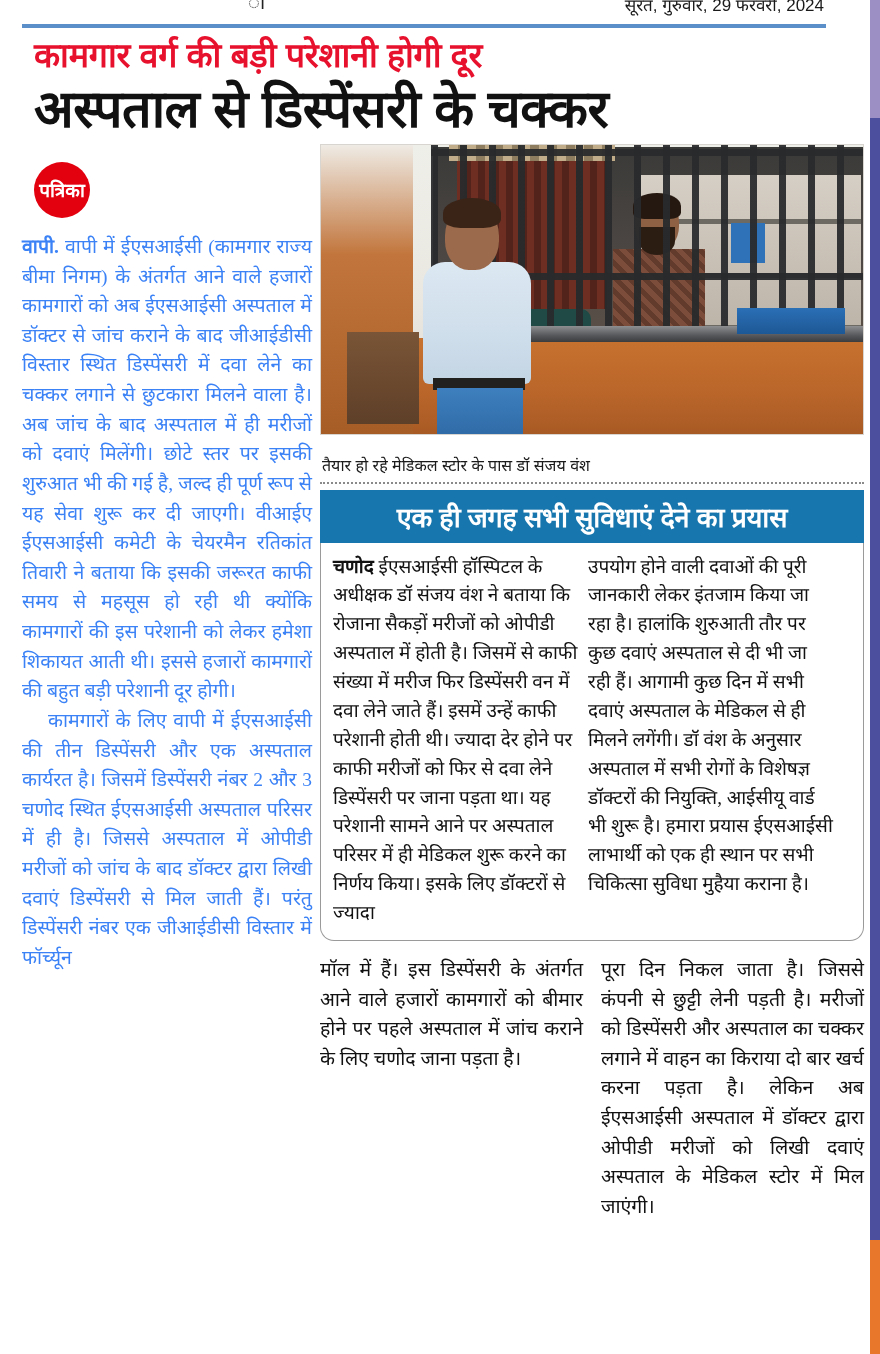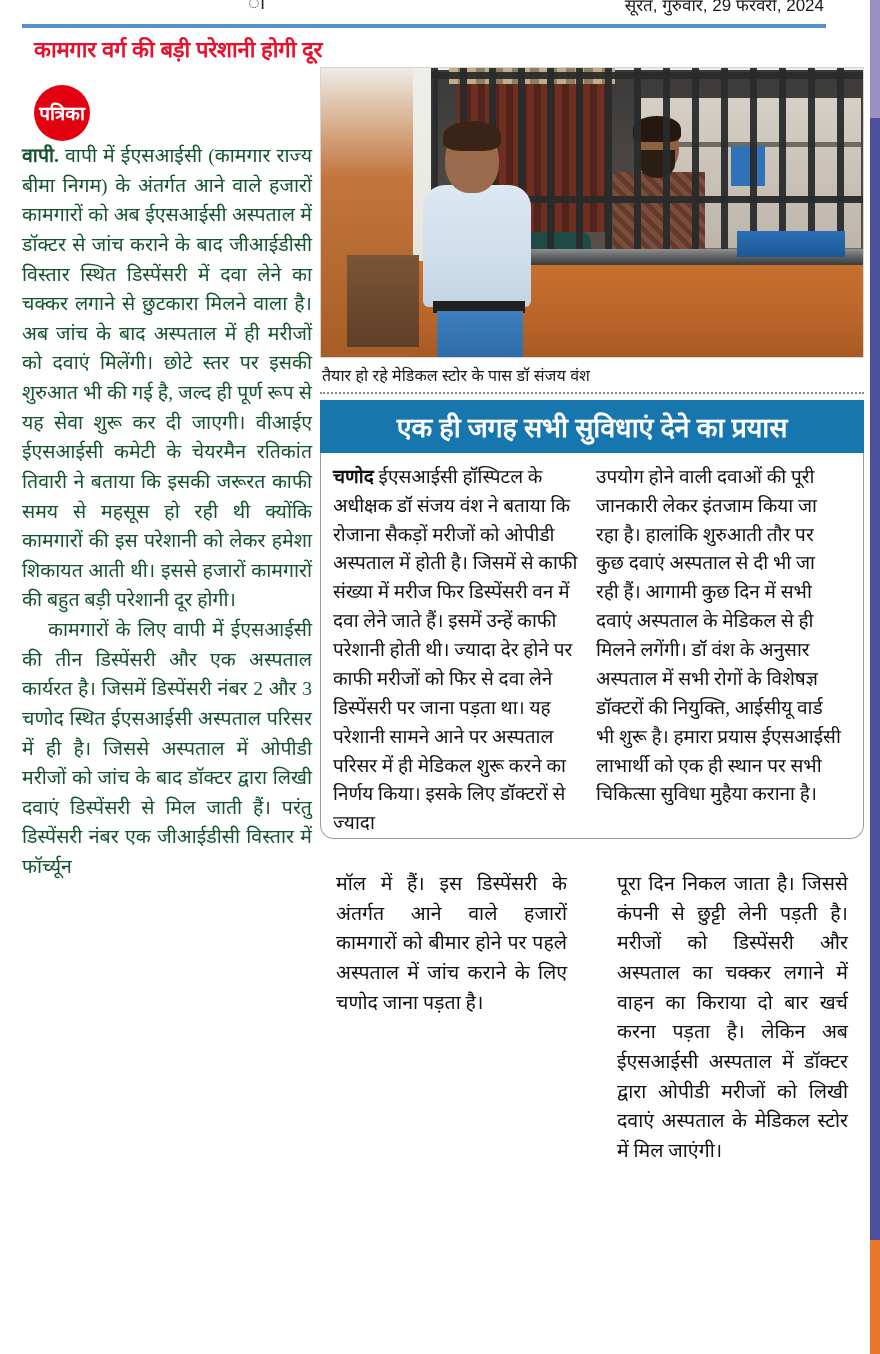--- a/index.html
+++ b/index.html
@@ -82,21 +82,21 @@
     height: 4px;
     background: #5b8fc9;
     margin: 2px 22px 0 10px;
   }
 
   
   .kicker {
     color: #e8112d;
     font-family: "Liberation Sans", sans-serif;
     font-weight: bold;
-    font-size: 22px;
+    font-size: 34px;
     letter-spacing: -0.2px;
     margin: 10px 0 0 22px;
     line-height: 1.05;
   }
 
   
   .headline {
     font-family: "Liberation Sans", sans-serif;
     font-weight: bold;
     color: #111;
@@ -163,21 +163,22 @@
   .byline-site {
     font-family: "Liberation Sans", sans-serif;
     font-size: 22px;
     color: #111;
     display: block;
   }
   .body-col {
     font-size: 19.5px;
     line-height: 1.52;
     text-align: justify;
-    color: #14532d;
+    color: #3b82f6;
+    margin-top: 14px;
   }
   .body-col p { margin: 0; text-indent: 26px; }
   .body-col p.first { text-indent: 0; }
   .dateline-bold { font-weight: bold; }
 
   
   .col-right {
     position: absolute;
     left: 308px;
     top: 0;
@@ -297,20 +298,21 @@
   .ph-cab {
     position: absolute; left: 26px; bottom: 10px; width: 72px; height: 92px;
     background: linear-gradient(180deg,#7a5537 0%, #5e3f28 100%);
   }
 
   .caption {
     font-family: "Liberation Sans", sans-serif;
     font-size: 16px;
     color: #1a1a1a;
     padding: 6px 0 6px 2px;
+    margin-top: 13px;
   }
   .caption-dots {
     border-bottom: 2px dotted #8a8a8a;
     margin-bottom: 6px;
   }
 
   .blue-banner {
     background: #1676ad;
     color: #ffffff;
     font-family: "Liberation Sans", sans-serif;
@@ -320,22 +322,22 @@
     padding: 14px 0 9px 0;
     line-height: 1.1;
     letter-spacing: -0.2px;
   }
 
   .quote-box {
     border: 1.5px solid #9a9a9a;
     border-top: none;
     border-radius: 0 0 14px 14px;
     display: flex;
-    padding: 10px 12px 0 12px;
-    gap: 18px;
+    padding: 10px 12px 12px 12px;
+    gap: 10px;
   }
   .quote-col {
     width: 245px;
     font-size: 19px;
     line-height: 1.52;
     color: #111;
     text-align: left;
   }
   .quote-col.left-q { border-right: 0; }
   .quote-col p { margin: 0; }
@@ -346,21 +348,21 @@
     gap: 18px;
     margin-top: 14px;
   }
   .lower-col {
     width: 263px;
     font-size: 19.5px;
     line-height: 1.52;
     text-align: justify;
     color: #111;
   }
-  .lower-col p { margin: 16px; text-indent: 26px; }
+  .lower-col p { margin: 0; text-indent: 26px; }
   .lower-col p.first { text-indent: 0; }
 </style>
 </head>
 <body>
 
 <div class="edge-strip"></div>
 <div class="edge-strip-inner"></div>
 <div class="edge-strip-orange"></div>
 <div class="edge-white"></div>
 
@@ -368,20 +370,21 @@
 
   <div class="dateline-row">
     <span class="dateline-stray">ा</span>
     <span class="dateline">सूरत, गुरुवार, 29 फरवरी, 2024</span>
   </div>
   <div class="rule-blue"></div>
 
   <div class="kicker">कामगार वर्ग की बड़ी परेशानी होगी दूर</div>
 
   <div class="headline">
+    <span class="hl-line">अस्पताल से डिस्पेंसरी के चक्कर</span>
   </div>
 
   <div class="content">
 
     <div class="col-left">
 
       <div class="byline">
         <div class="logo-circle">पत्रिका</div>
       </div>
 

